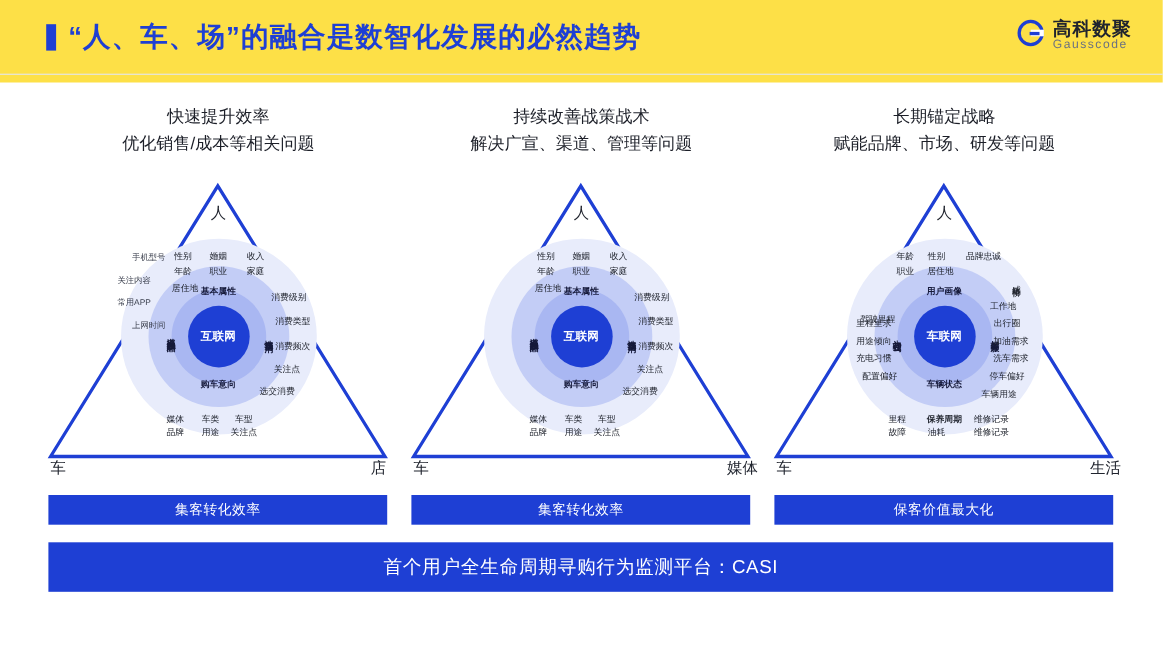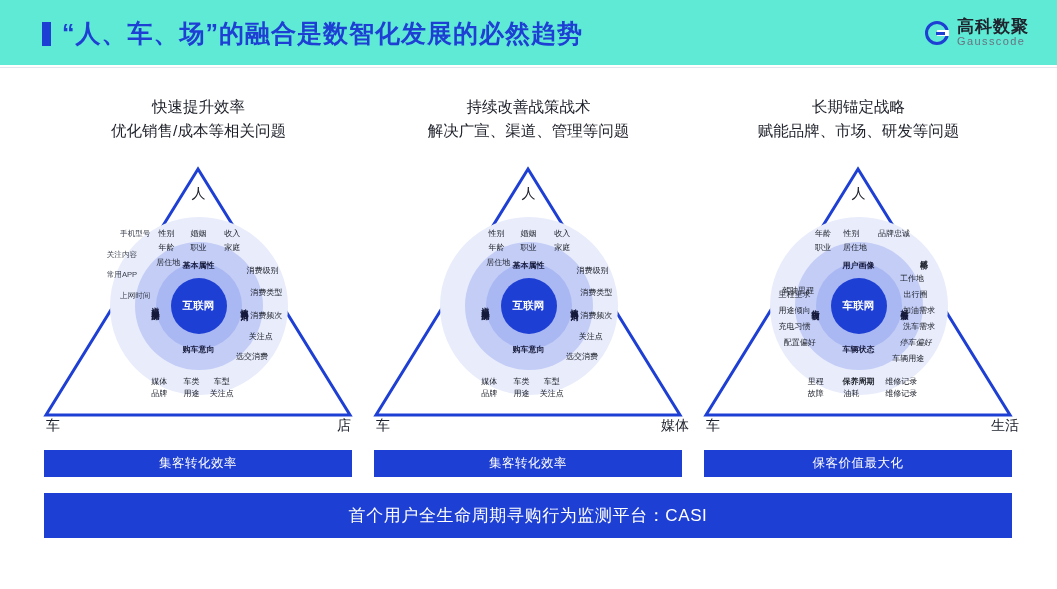--- a/index.html
+++ b/index.html
@@ -12,22 +12,22 @@
     background: #ffffff;
     font-family: "Liberation Sans", sans-serif;
     overflow: hidden;
     position: relative;
   }
   
   .header {
     position: absolute;
     left: 0; top: 0;
     width: 1057px;
-    height: 65px;
-    background: #5eead4;
+    height: 75px;
+    background: #fde047;
   }
   .header-rule {
     position: absolute;
     left: 0; top: 67px;
     width: 1057px;
     height: 1px;
     background: #e3e6ef;
   }
   .title-bar {
     position: absolute;
@@ -41,21 +41,21 @@
     font-size: 25px;
     font-weight: bold;
     color: #1e3fd4;
     letter-spacing: 1px;
     white-space: nowrap;
   }
   .brand {
     position: absolute;
     right: 28px; top: 18px;
     display: flex;
-    align-items: center;
+    align-items: flex-start;
     gap: 8px;
   }
   .brand-mark {
     width: 24px; height: 24px;
     border: 3px solid #1e3fd4;
     border-radius: 50%;
     position: relative;
     box-sizing: border-box;
   }
   .brand-mark::after {
@@ -373,21 +373,21 @@
       <div class="ring-label" style="left:48%; top:17%;">居住地</div>
       <div class="ring-label vert" style="left:86%; top:22%;">价格敏感</div>
       <div class="ring-label" style="left:80%; top:34%;">工作地</div>
       <div class="ring-label" style="left:16%; top:34%;margin-top:12px;">驾驶里程</div>
       <div class="ring-label" style="left:82%; top:43%;">出行圈</div>
       <div class="ring-label" style="left:14%; top:43%;">里程里求</div>
       <div class="ring-label" style="left:84%; top:52%;">加油需求</div>
       <div class="ring-label" style="left:14%; top:52%;">用途倾向</div>
       <div class="ring-label" style="left:84%; top:61%;">洗车需求</div>
       <div class="ring-label" style="left:14%; top:61%;">充电习惯</div>
-      <div class="ring-label" style="left:82%; top:70%;font-style:italic;">停车偏好</div>
+      <div class="ring-label" style="left:82%; top:70%;">停车偏好</div>
       <div class="ring-label" style="left:17%; top:70%;">配置偏好</div>
       <div class="ring-label" style="left:78%; top:79%;">车辆用途</div>
       <div class="ring-label" style="left:26%; top:92%;">里程</div>
       <div class="ring-label" style="left:50%; top:92%;font-weight:bold;">保养周期</div>
       <div class="ring-label" style="left:74%; top:92%;">维修记录</div>
       <div class="ring-label" style="left:26%; top:99%;">故障</div>
       <div class="ring-label" style="left:46%; top:99%;">油耗</div>
       <div class="ring-label" style="left:74%; top:99%;">维修记录</div>
     </div>
   </div>

